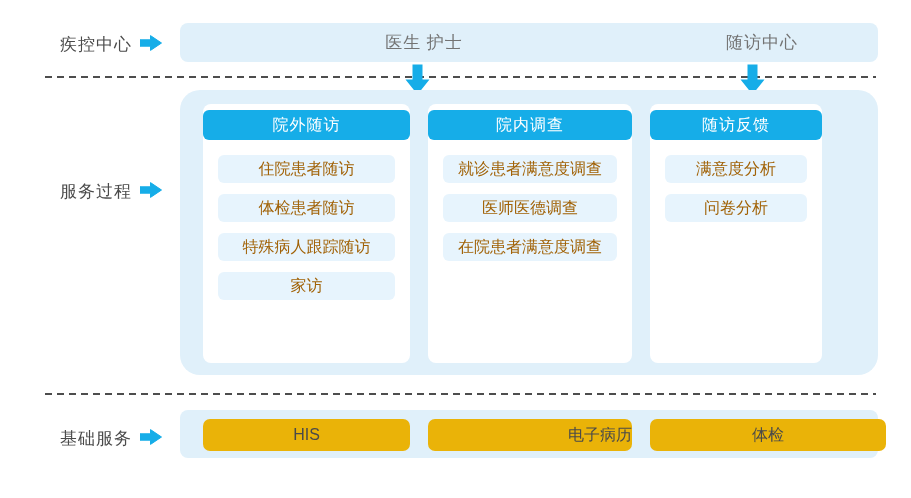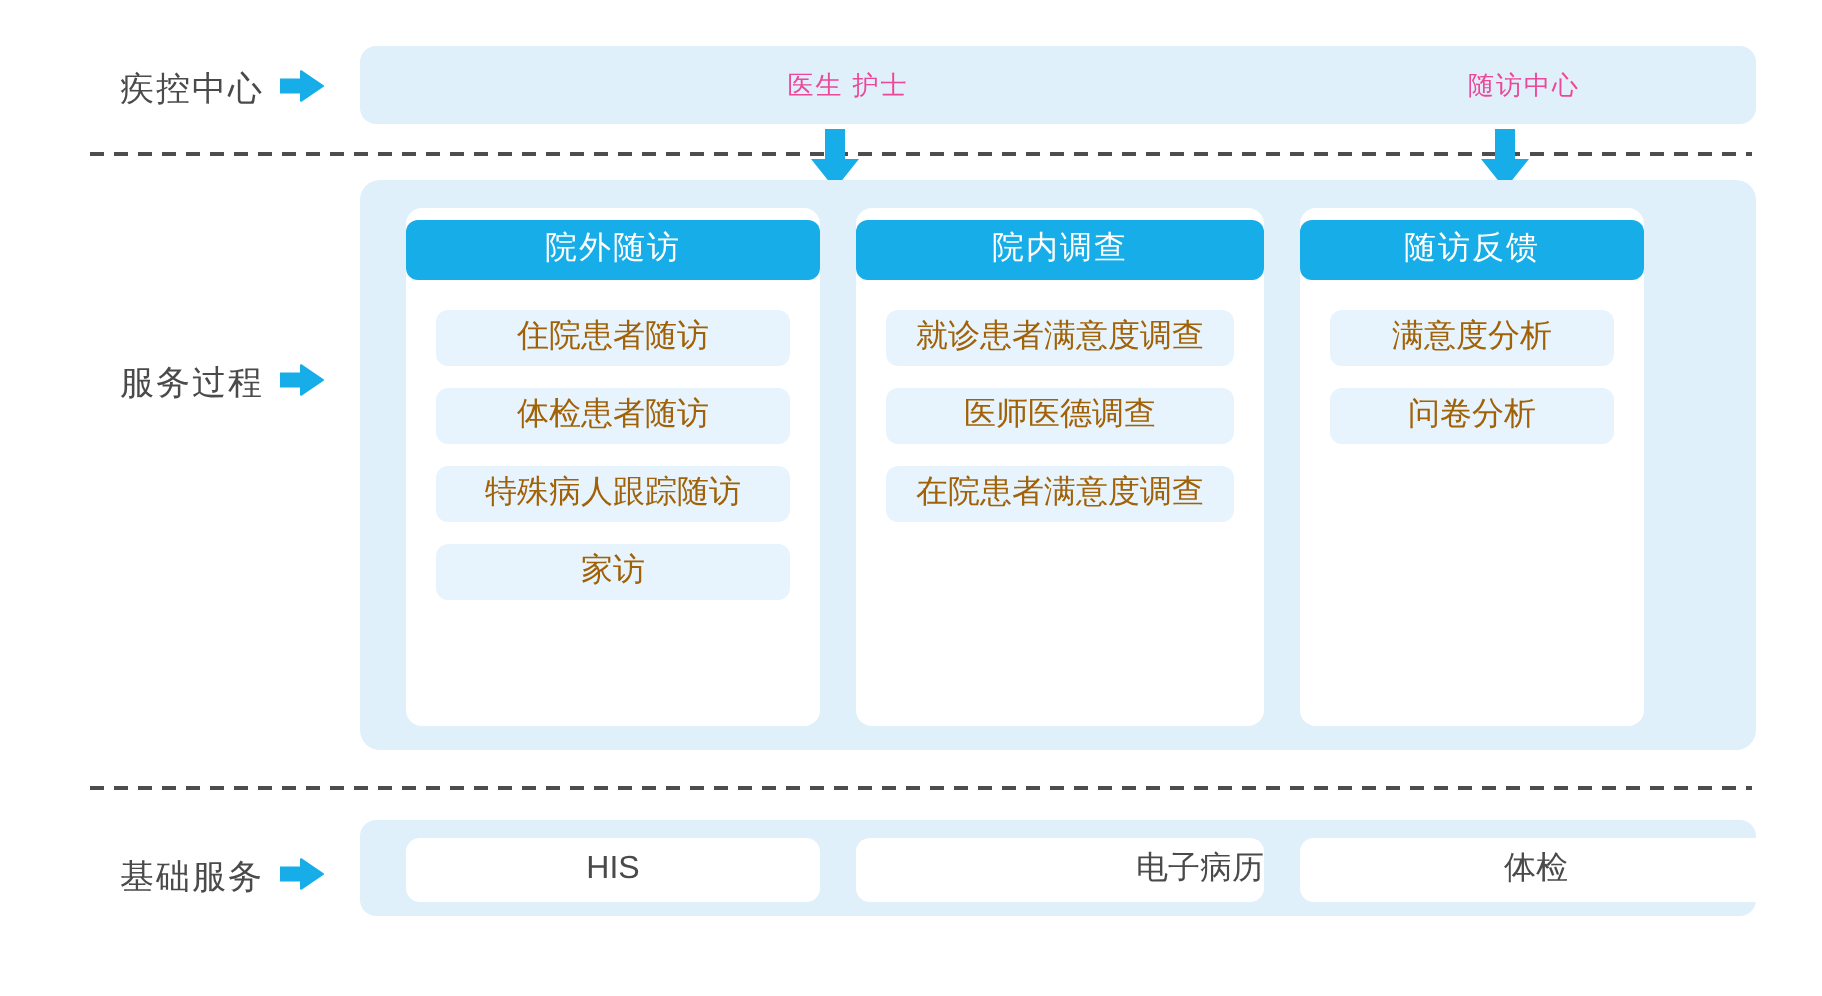--- a/index.html
+++ b/index.html
@@ -6,47 +6,47 @@
   .canvas{
     position:relative;width:911px;height:498px;background:#ffffff;
     font-family:"Liberation Sans","DejaVu Sans",sans-serif;color:#4a4a4a;overflow:hidden;
   }
   .lane-label{position:absolute;left:46px;font-size:17px;letter-spacing:1px;white-space:nowrap;margin-left:14px;}
   .rarrow{position:absolute;left:140px;width:22px;height:16px;}
   .bar{position:absolute;left:180px;width:698px;background:#e0f0fa;border-radius:8px;}
   .top-bar{top:23px;height:39px;}
   .bottom-bar{top:410px;height:48px;}
   .role{
-    position:absolute;top:23px;height:35px;line-height:39px;font-size:13px;
-    color:#ec4899;transform:translateX(-50%);white-space:nowrap;letter-spacing:1px;
+    position:absolute;top:23px;height:35px;line-height:39px;font-size:17px;
+    color:#737373;transform:translateX(-50%);white-space:nowrap;letter-spacing:1px;
   }
   .dashline{
     position:absolute;left:45px;width:831px;height:2px;
     background:repeating-linear-gradient(90deg,#4d4d4d 0 7px,transparent 7px 12px);
   }
   .darrow{position:absolute;top:64px;width:25px;height:31px;}
   .panel{
     position:absolute;left:180px;top:90px;width:698px;height:285px;
-    background:#e0f0fa;border-radius:10px;
+    background:#e0f0fa;border-radius:20px;
   }
   .col{
     position:absolute;top:14px;height:259px;background:#ffffff;border-radius:8px;
     padding-top:6px;box-sizing:border-box;
   }
   .col-header{
     height:30px;line-height:30px;border-radius:6px;background:#16ade8;
     color:#ffffff;font-size:16px;text-align:center;letter-spacing:1px;
   }
   .chip{
     height:28px;line-height:28px;border-radius:6px;background:#e7f4fd;
     margin:11px 15px 0;font-size:16px;text-align:center;color:#a16207;white-space:nowrap;
   }
   .chip.first{margin-top:15px;}
   .bchip{
-    position:absolute;top:9px;height:32px;line-height:32px;background:#ffffff;
+    position:absolute;top:9px;height:32px;line-height:32px;background:#eab308;
     border-radius:7px;font-size:16px;text-align:center;color:#4a4a4a;
   }
 </style>
 </head>
 <body>
 
 <div class="canvas">
 
   <div class="lane-label" style="top:33px;">疾控中心</div>
   <svg class="rarrow" style="top:35px;" viewBox="0 0 22 16">

